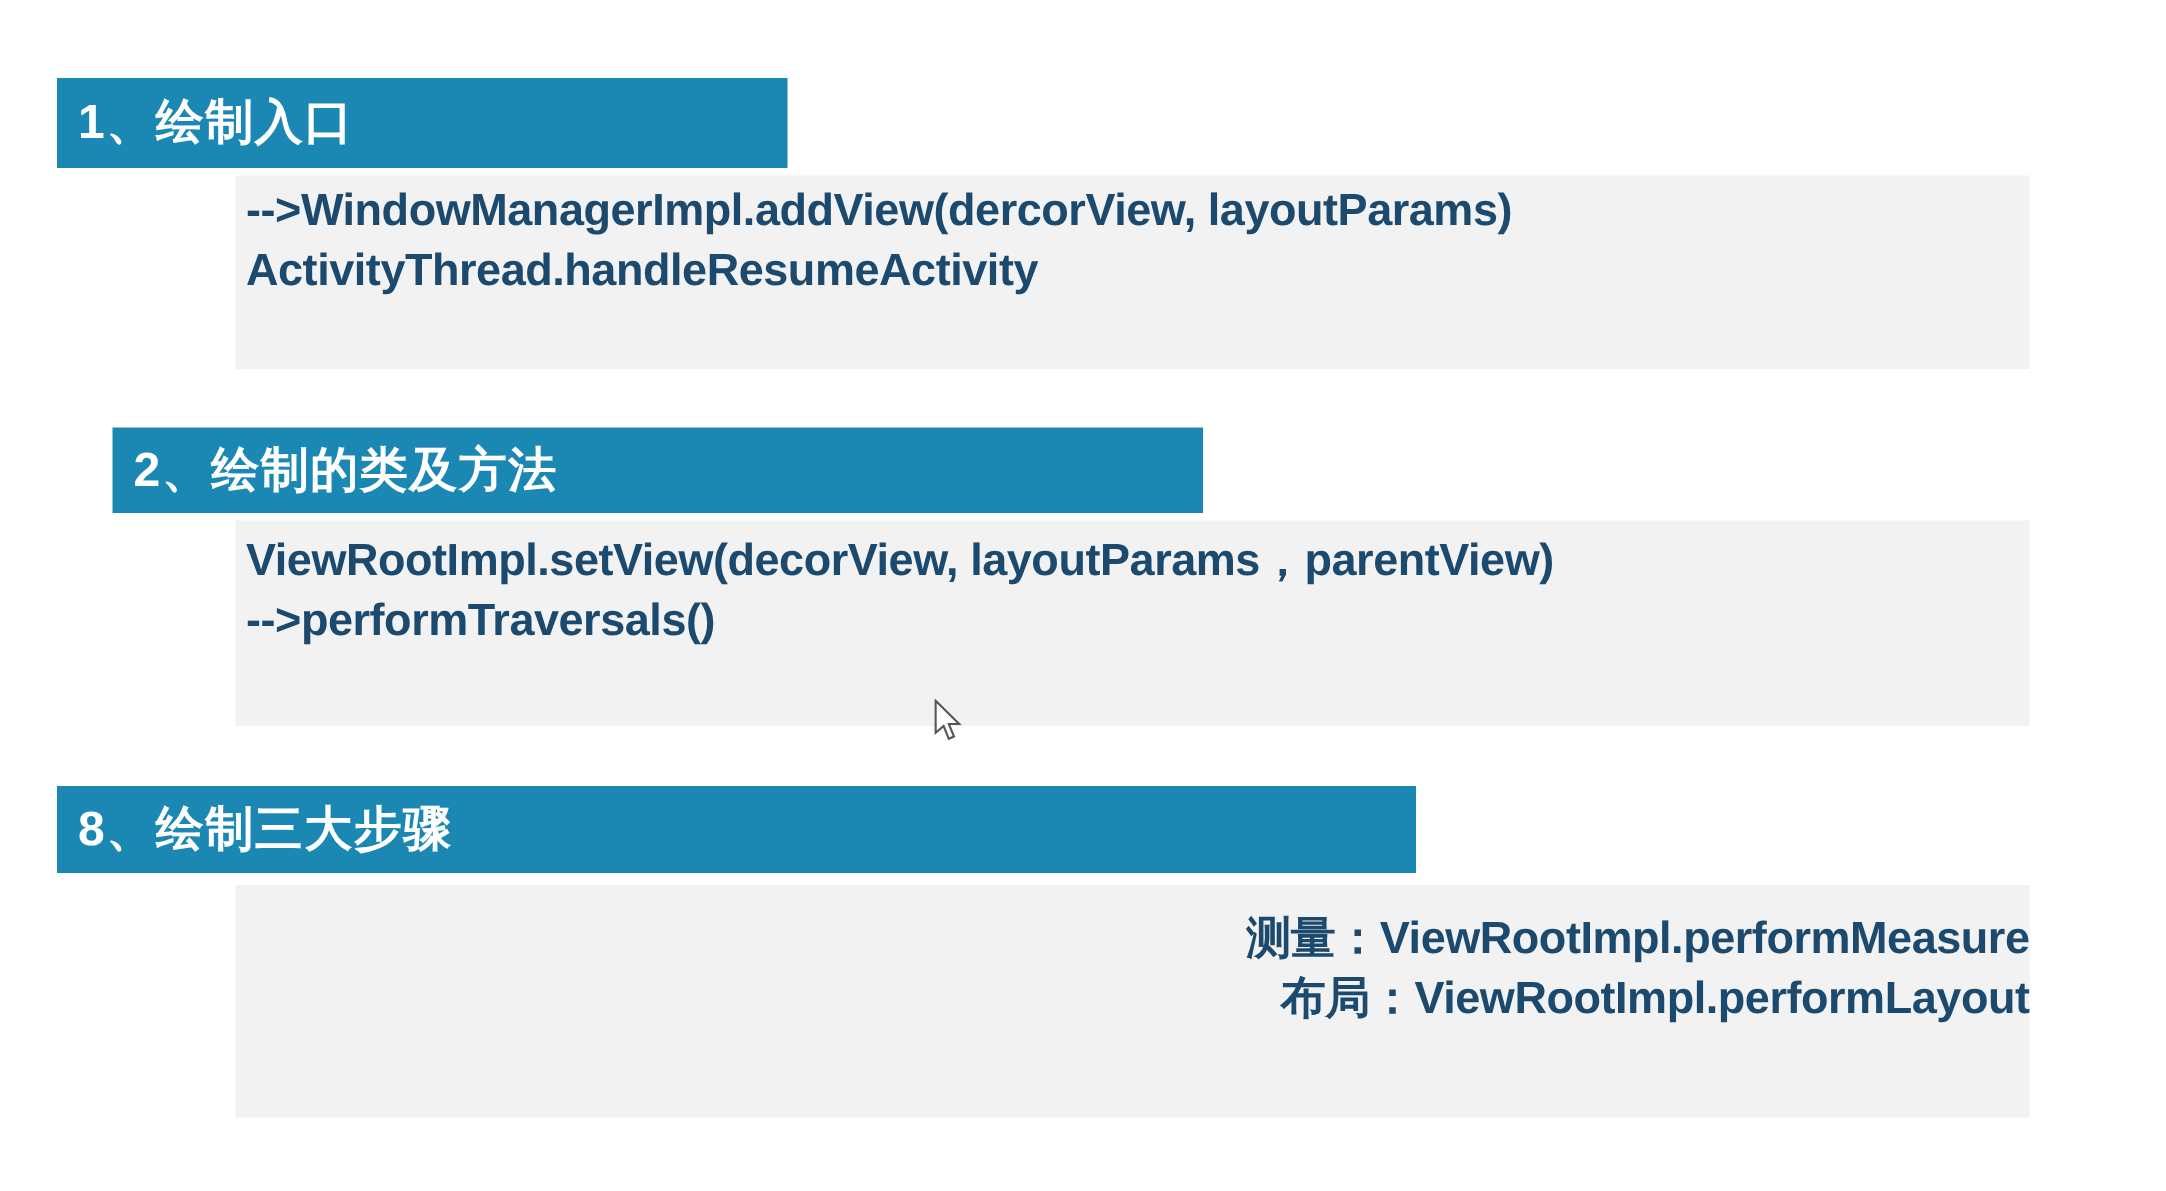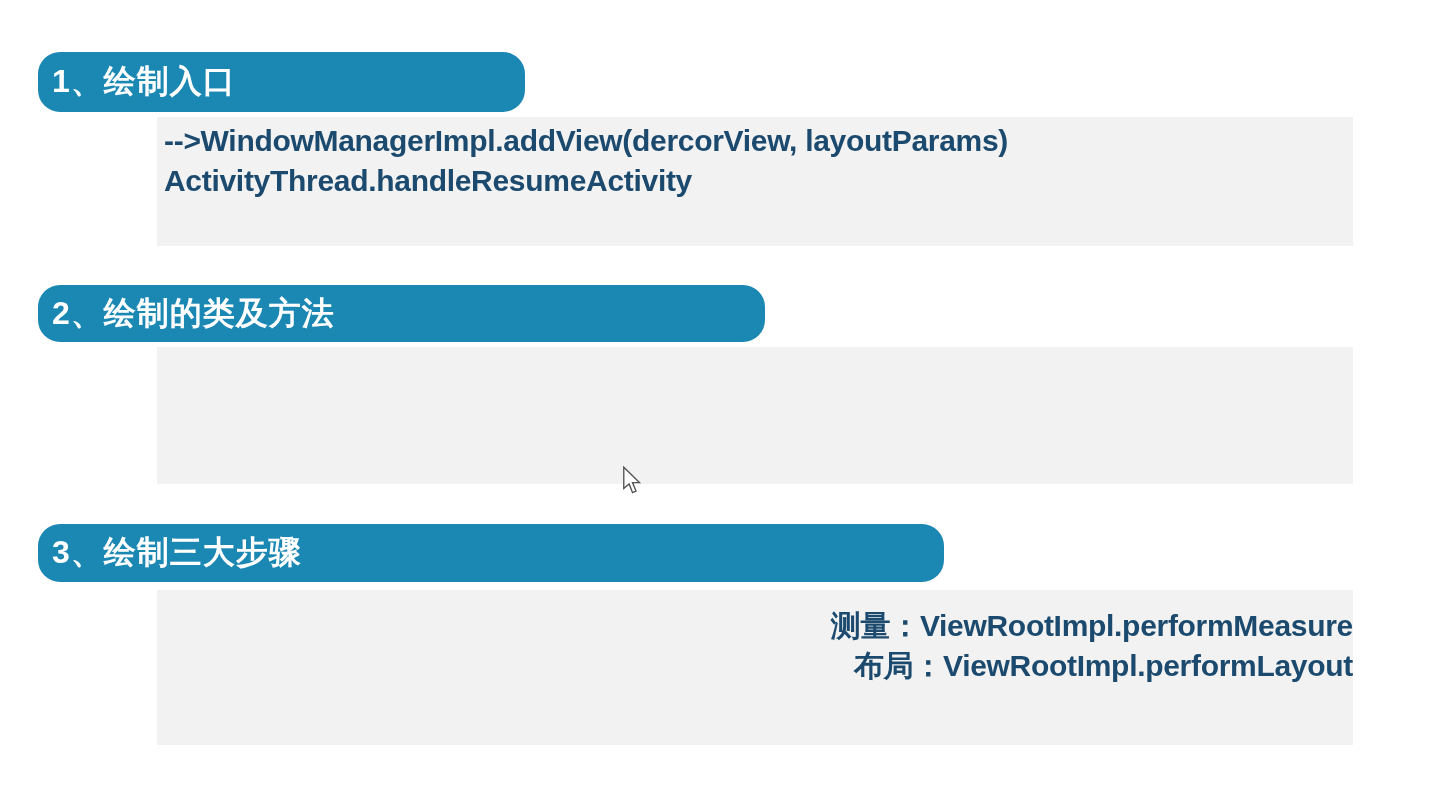--- a/index.html
+++ b/index.html
@@ -20,24 +20,23 @@
     left: 38px;
     background: #1b87b3;
     color: #ffffff;
     display: flex;
     align-items: center;
     padding-left: 14px;
     box-sizing: border-box;
     font-size: 32px;
     font-weight: 700;
     letter-spacing: 1px;
-    border-radius: 22px;
   }
   .hdr1 { top: 52px;  width: 487px; height: 60px; }
-  .hdr2 { top: 285px; width: 727px; height: 57px; }
+  .hdr2 { top: 285px; width: 727px; height: 57px; margin-left: 37px; }
   .hdr3 { top: 524px; width: 906px; height: 58px; }
 
   .code-block {
     position: absolute;
     left: 157px;
     width: 1196px;
     background: #f2f2f2;
     box-sizing: border-box;
     color: #1b4a6e;
     font-size: 30px;
@@ -71,24 +70,26 @@
   </div>
   <div class="code-block code1">
     <div class="code-line">--&gt;WindowManagerImpl.addView(dercorView, layoutParams)</div>
     <div class="code-line">ActivityThread.handleResumeActivity</div>
   </div>
 
   <div class="sec-header hdr2">
     <span>2、绘制的类及方法</span>
   </div>
   <div class="code-block code2">
+    <div class="code-line">ViewRootImpl.setView(decorView, layoutParams，parentView)</div>
+    <div class="code-line">--&gt;performTraversals()</div>
   </div>
 
   <div class="sec-header hdr3">
-    <span>3、绘制三大步骤</span>
+    <span>8、绘制三大步骤</span>
   </div>
   <div class="code-block code3">
     <div class="code-line">测量：ViewRootImpl.performMeasure</div>
     <div class="code-line">布局：ViewRootImpl.performLayout</div>
   </div>
 
   <svg class="cursor" viewBox="0 0 18 26" xmlns="http://www.w3.org/2000/svg">
     <path d="M1,1 L1,19.5 L5.6,15.6 L8.6,23 L11.6,21.7 L8.6,14.4 L14.6,14.4 Z" fill="#ffffff" stroke="#555555" stroke-width="1.2" stroke-linejoin="miter"></path>
   </svg>
 

